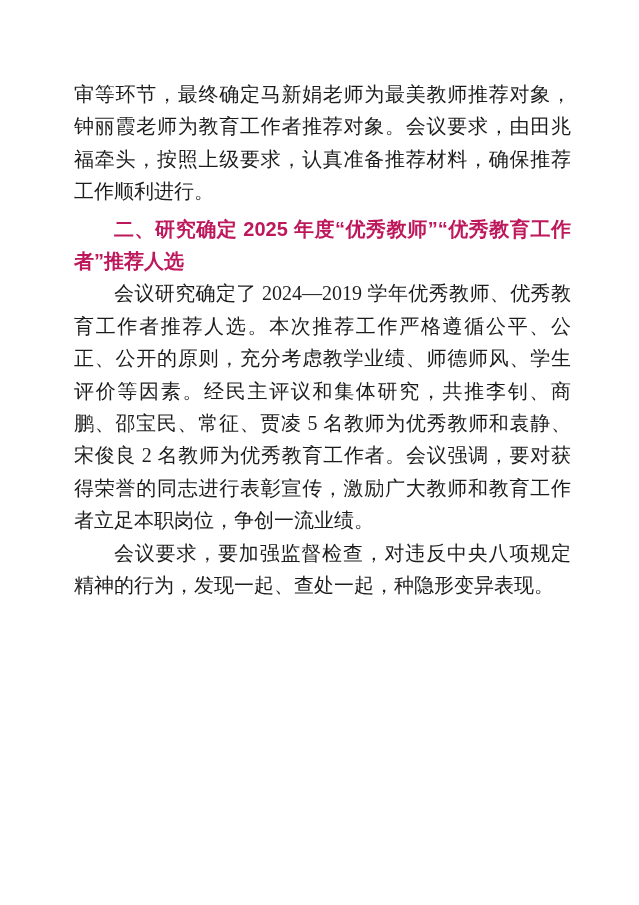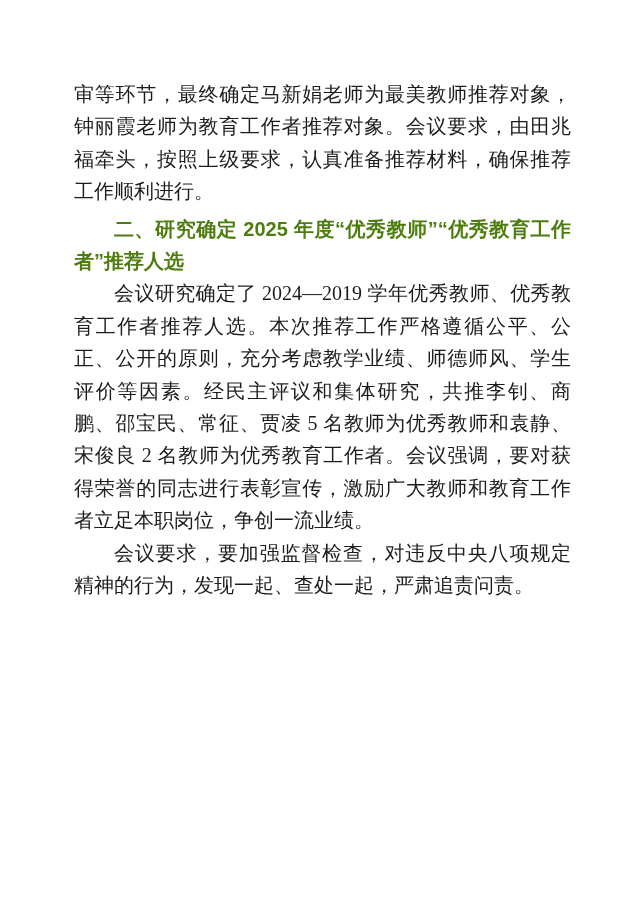--- a/index.html
+++ b/index.html
@@ -29,26 +29,26 @@
     text-justify: inter-ideograph;
     word-break: break-all;
   }
   .para.indent {
     text-indent: 2em;
   }
   .para.heading {
     font-family: "Liberation Sans", "DejaVu Sans", sans-serif;
     font-weight: 700;
     margin-top: 5px;
-    color: #4d7c0f;
+    color: #be185d;
   }
 </style>
 </head>
 <body>
 
 <div class="page">
   <div id="doc-body">
       <p class="para">审等环节，最终确定马新娟老师为最美教师推荐对象，钟丽霞老师为教育工作者推荐对象。会议要求，由田兆福牵头，按照上级要求，认真准备推荐材料，确保推荐工作顺利进行。</p>
       <p class="para indent heading">二、研究确定 2025 年度“优秀教师”“优秀教育工作者”推荐人选</p>
       <p class="para indent">会议研究确定了 2024—2019 学年优秀教师、优秀教育工作者推荐人选。本次推荐工作严格遵循公平、公正、公开的原则，充分考虑教学业绩、师德师风、学生评价等因素。经民主评议和集体研究，共推李钊、商鹏、邵宝民、常征、贾凌 5 名教师为优秀教师和袁静、宋俊良 2 名教师为优秀教育工作者。会议强调，要对获得荣誉的同志进行表彰宣传，激励广大教师和教育工作者立足本职岗位，争创一流业绩。</p>
-      <p class="para indent">会议要求，要加强监督检查，对违反中央八项规定精神的行为，发现一起、查处一起，严肃追责问责。</p>
+      <p class="para indent">会议要求，要加强监督检查，对违反中央八项规定精神的行为，发现一起、查处一起，种隐形变异表现。</p>
     </div>
 </div>
 
 </body></html>

